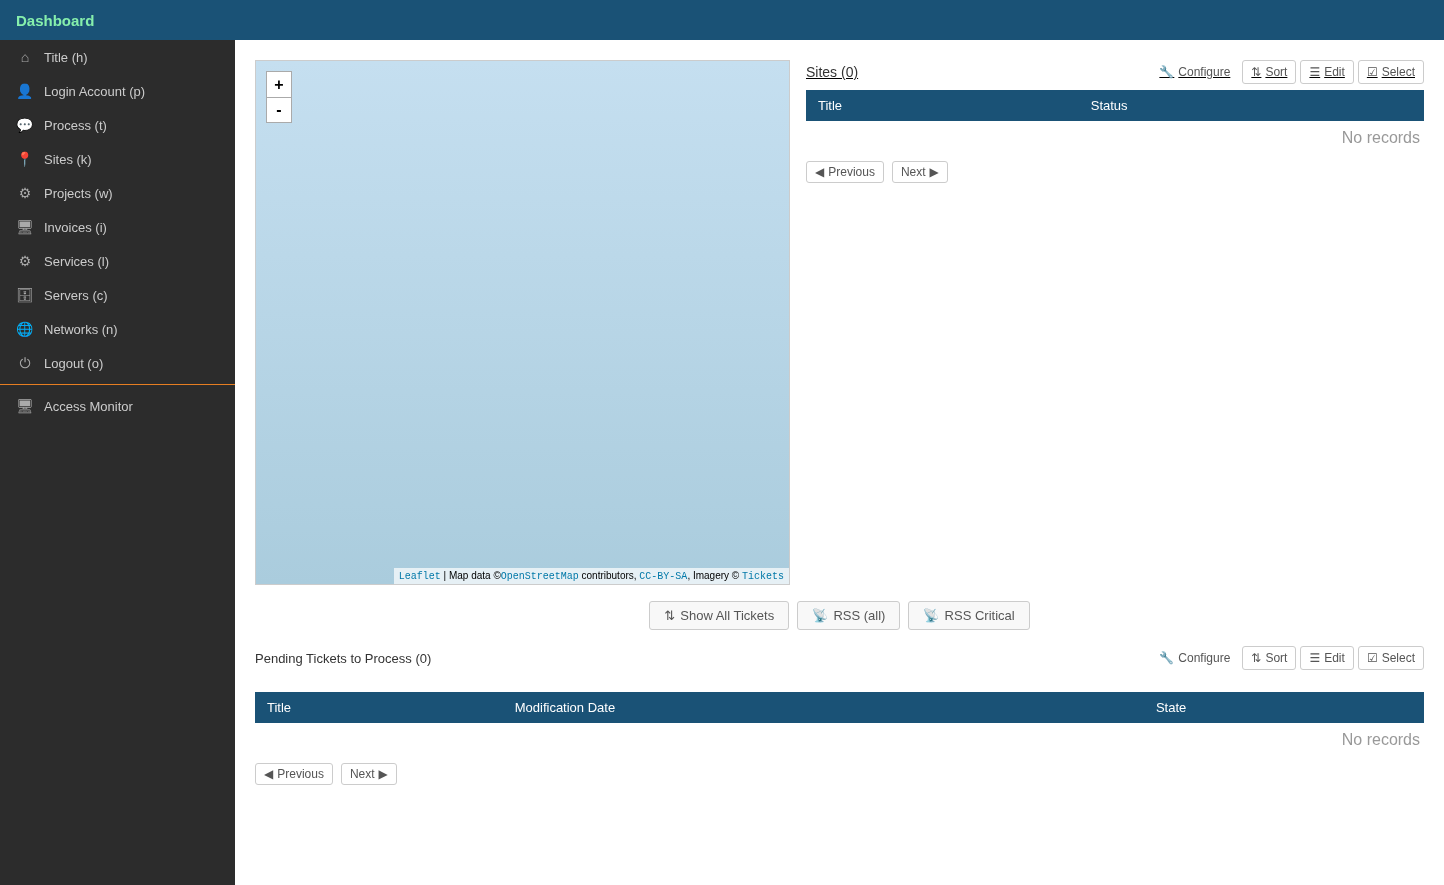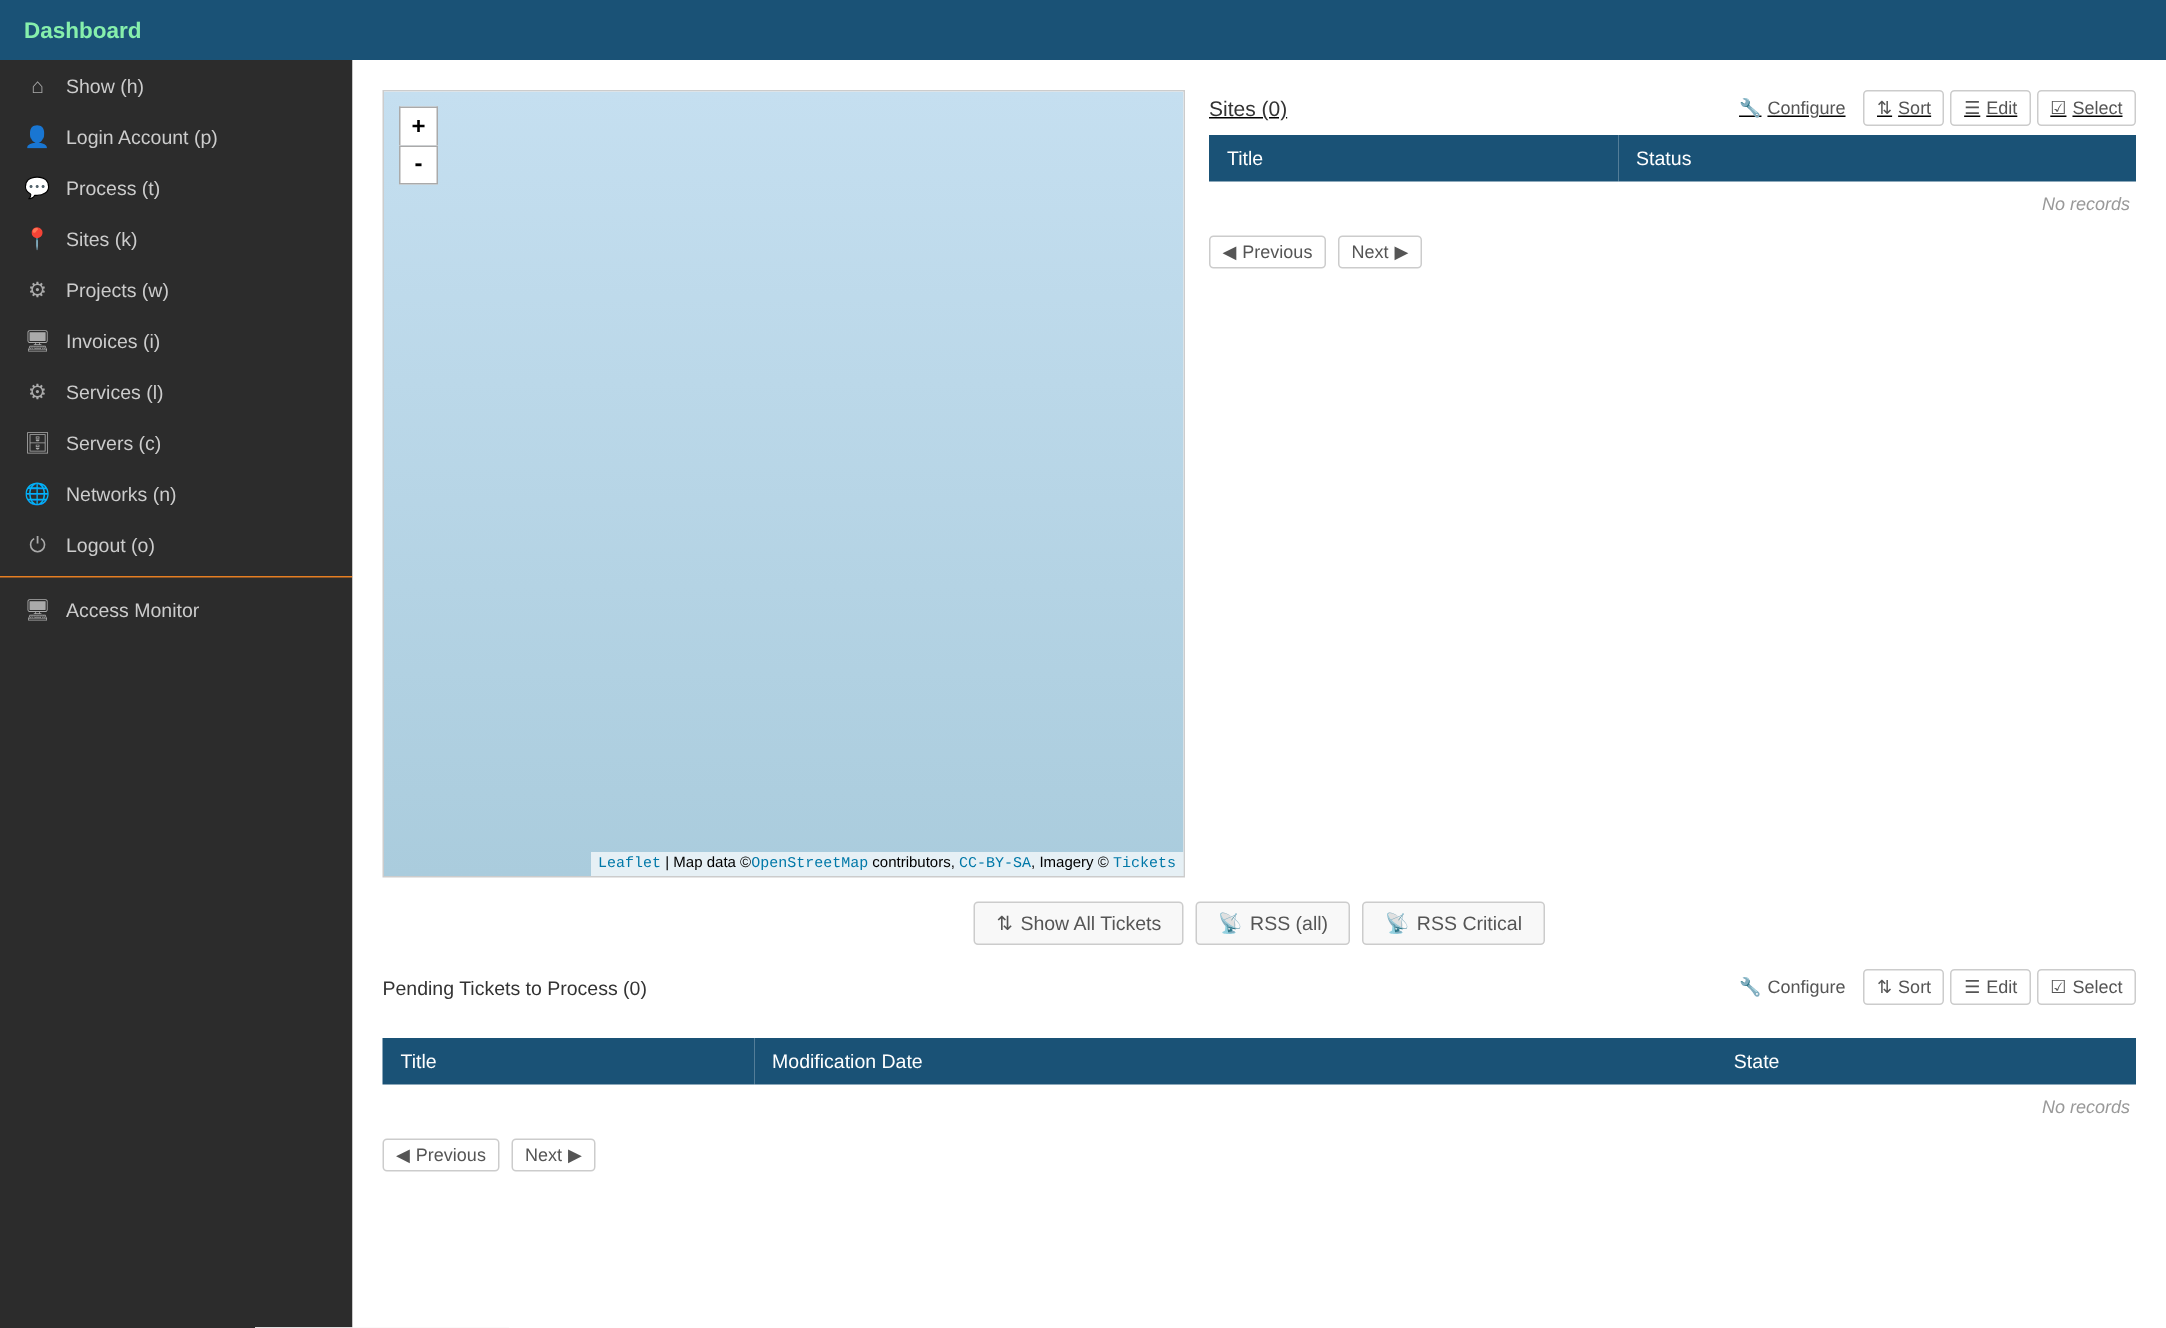--- a/index.html
+++ b/index.html
@@ -221,23 +221,22 @@
       font-weight: normal;
     }
 
     .data-table thead th a {
       color: white;
       text-decoration: none;
     }
 
     .no-records {
       text-align: right;
-      font-style: italic;
       color: #999;
-      font-size: 12px;
+      font-size: 16px;
       padding: 8px 4px;
     }
 
     .pagination {
       display: flex;
       gap: 8px;
       padding: 6px 0;
     }
 
     .page-btn {
@@ -316,21 +315,21 @@
   <span>Dashboard</span>
 </div>
 
 <div class="main-layout">
 
   <div class="sidebar">
 
     <div class="sidebar-nav">
       <div class="sidebar-item">
         <span class="icon">⌂</span>
-        <span>Show (h)</span>
+        <span>Title (h)</span>
       </div>
       <div class="sidebar-item">
         <span class="icon">👤</span>
         <span>Login Account (p)</span>
       </div>
       <div class="sidebar-item">
         <span class="icon">💬</span>
         <span>Process (t)</span>
       </div>
       <div class="sidebar-item">

